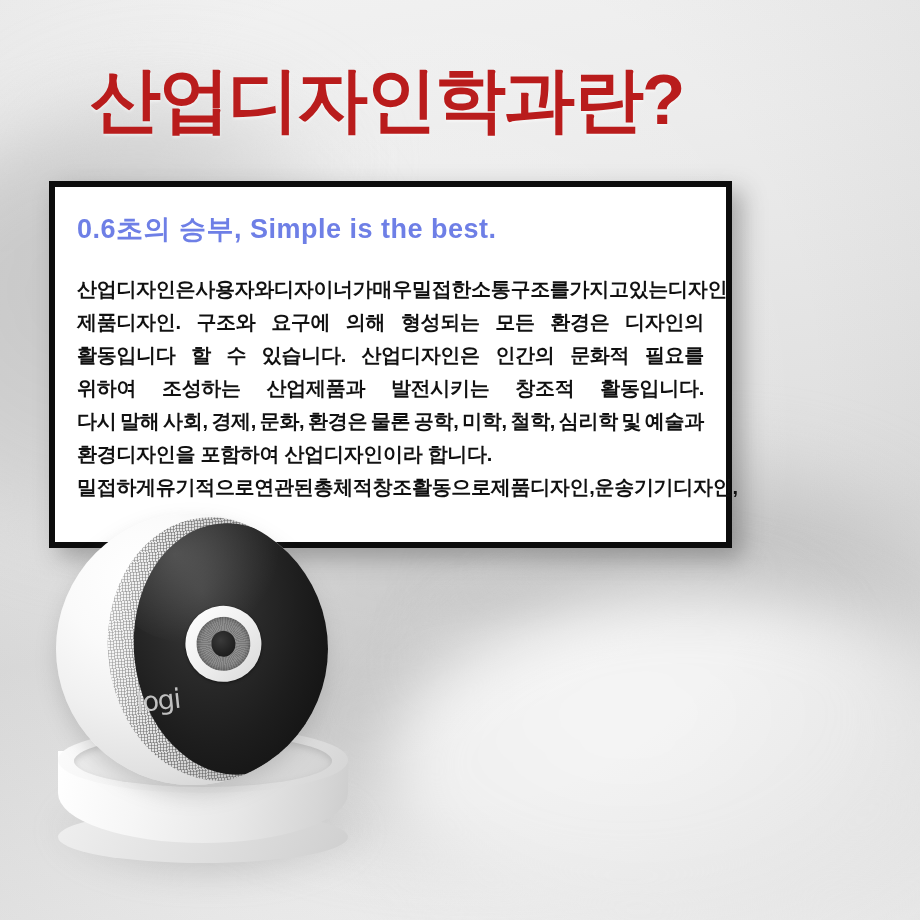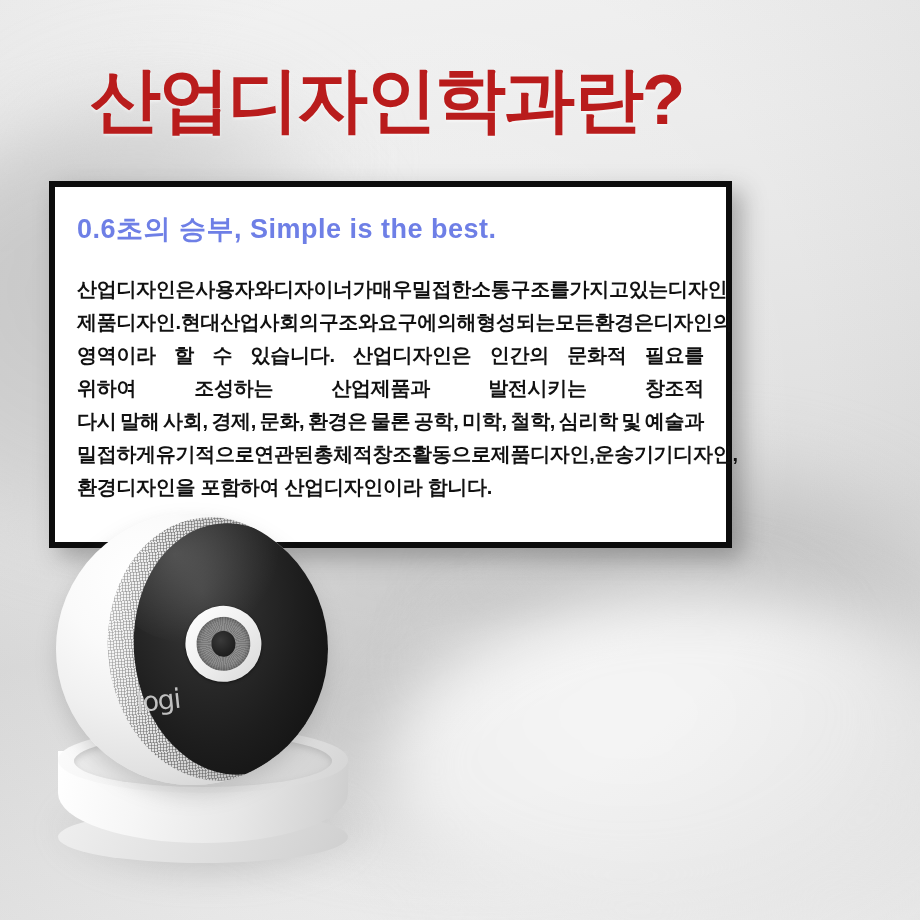--- a/index.html
+++ b/index.html
@@ -262,73 +262,73 @@
             <span>디자이너가</span>
             <span>매우</span>
             <span>밀접한</span>
             <span>소통구조를</span>
             <span>가지고</span>
             <span>있는</span>
             <span>디자인</span>
           </div>
         <div class="body-line justify">
             <span>제품디자인.</span>
-            <span>현대산업사회의</span>
             <span>구조와</span>
             <span>요구에</span>
             <span>의해</span>
             <span>형성되는</span>
             <span>모든</span>
             <span>환경은</span>
             <span>디자인의</span>
           </div>
         <div class="body-line justify">
-            <span>영역이라</span>
+            <span>활동입니다</span>
             <span>할</span>
             <span>수</span>
             <span>있습니다.</span>
             <span>산업디자인은</span>
             <span>인간의</span>
             <span>문화적</span>
             <span>필요를</span>
           </div>
         <div class="body-line justify">
             <span>위하여</span>
             <span>조성하는</span>
             <span>산업제품과</span>
             <span>발전시키는</span>
             <span>창조적</span>
+            <span>활동입니다.</span>
           </div>
         <div class="body-line justify">
             <span>다시</span>
             <span>말해</span>
             <span>사회,</span>
             <span>경제,</span>
             <span>문화,</span>
             <span>환경은</span>
             <span>물론</span>
             <span>공학,</span>
             <span>미학,</span>
             <span>철학,</span>
             <span>심리학</span>
             <span>및</span>
             <span>예술과</span>
           </div>
+        <div class="body-line">
+          <span>환경디자인을 포함하여 산업디자인이라 합니다.</span>
+        </div>
         <div class="body-line justify">
             <span>밀접하게</span>
             <span>유기적으로</span>
             <span>연관된</span>
             <span>총체적</span>
             <span>창조</span>
             <span>활동으로</span>
             <span>제품디자인,운송기기디자인,</span>
           </div>
-        <div class="body-line">
-          <span>환경디자인을 포함하여 산업디자인이라 합니다.</span>
-        </div>
       </div>
 
     </div>
   </div>
 
   <div class="camera">
 
     <div class="cam-shadow"></div>
 
     <div class="base">

